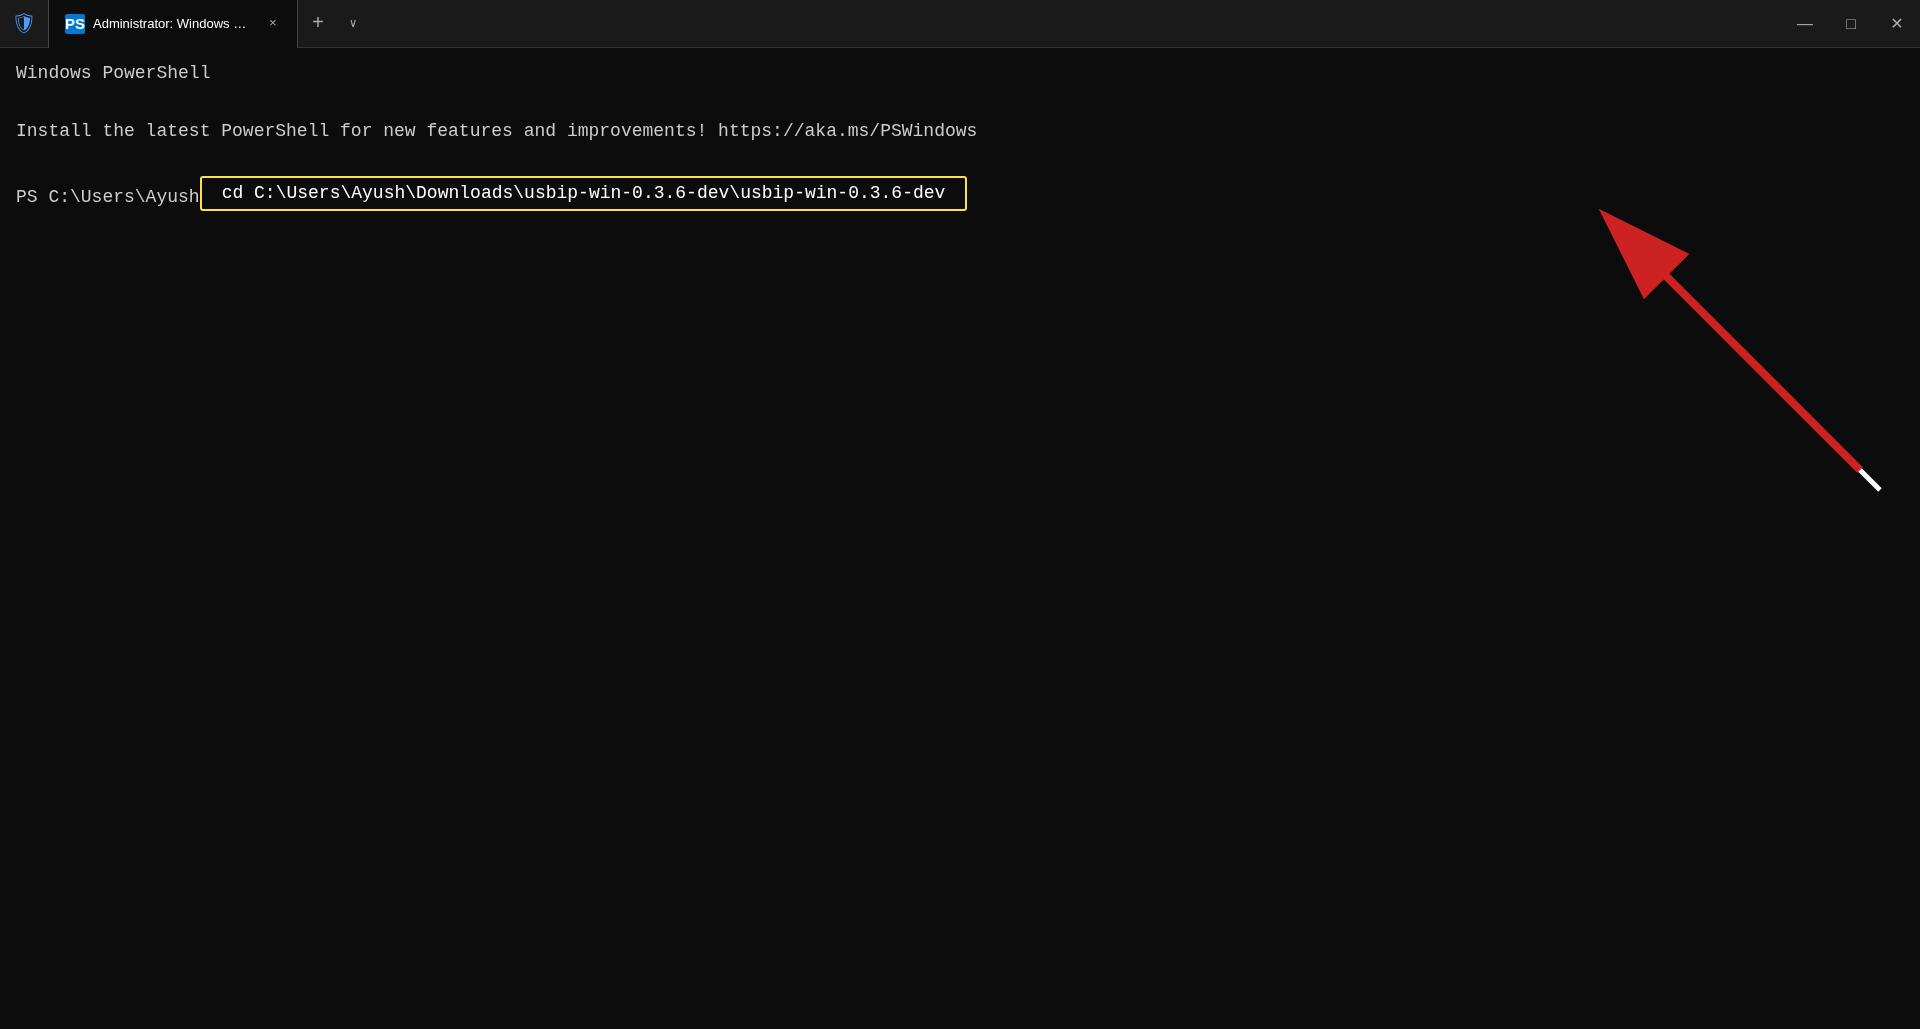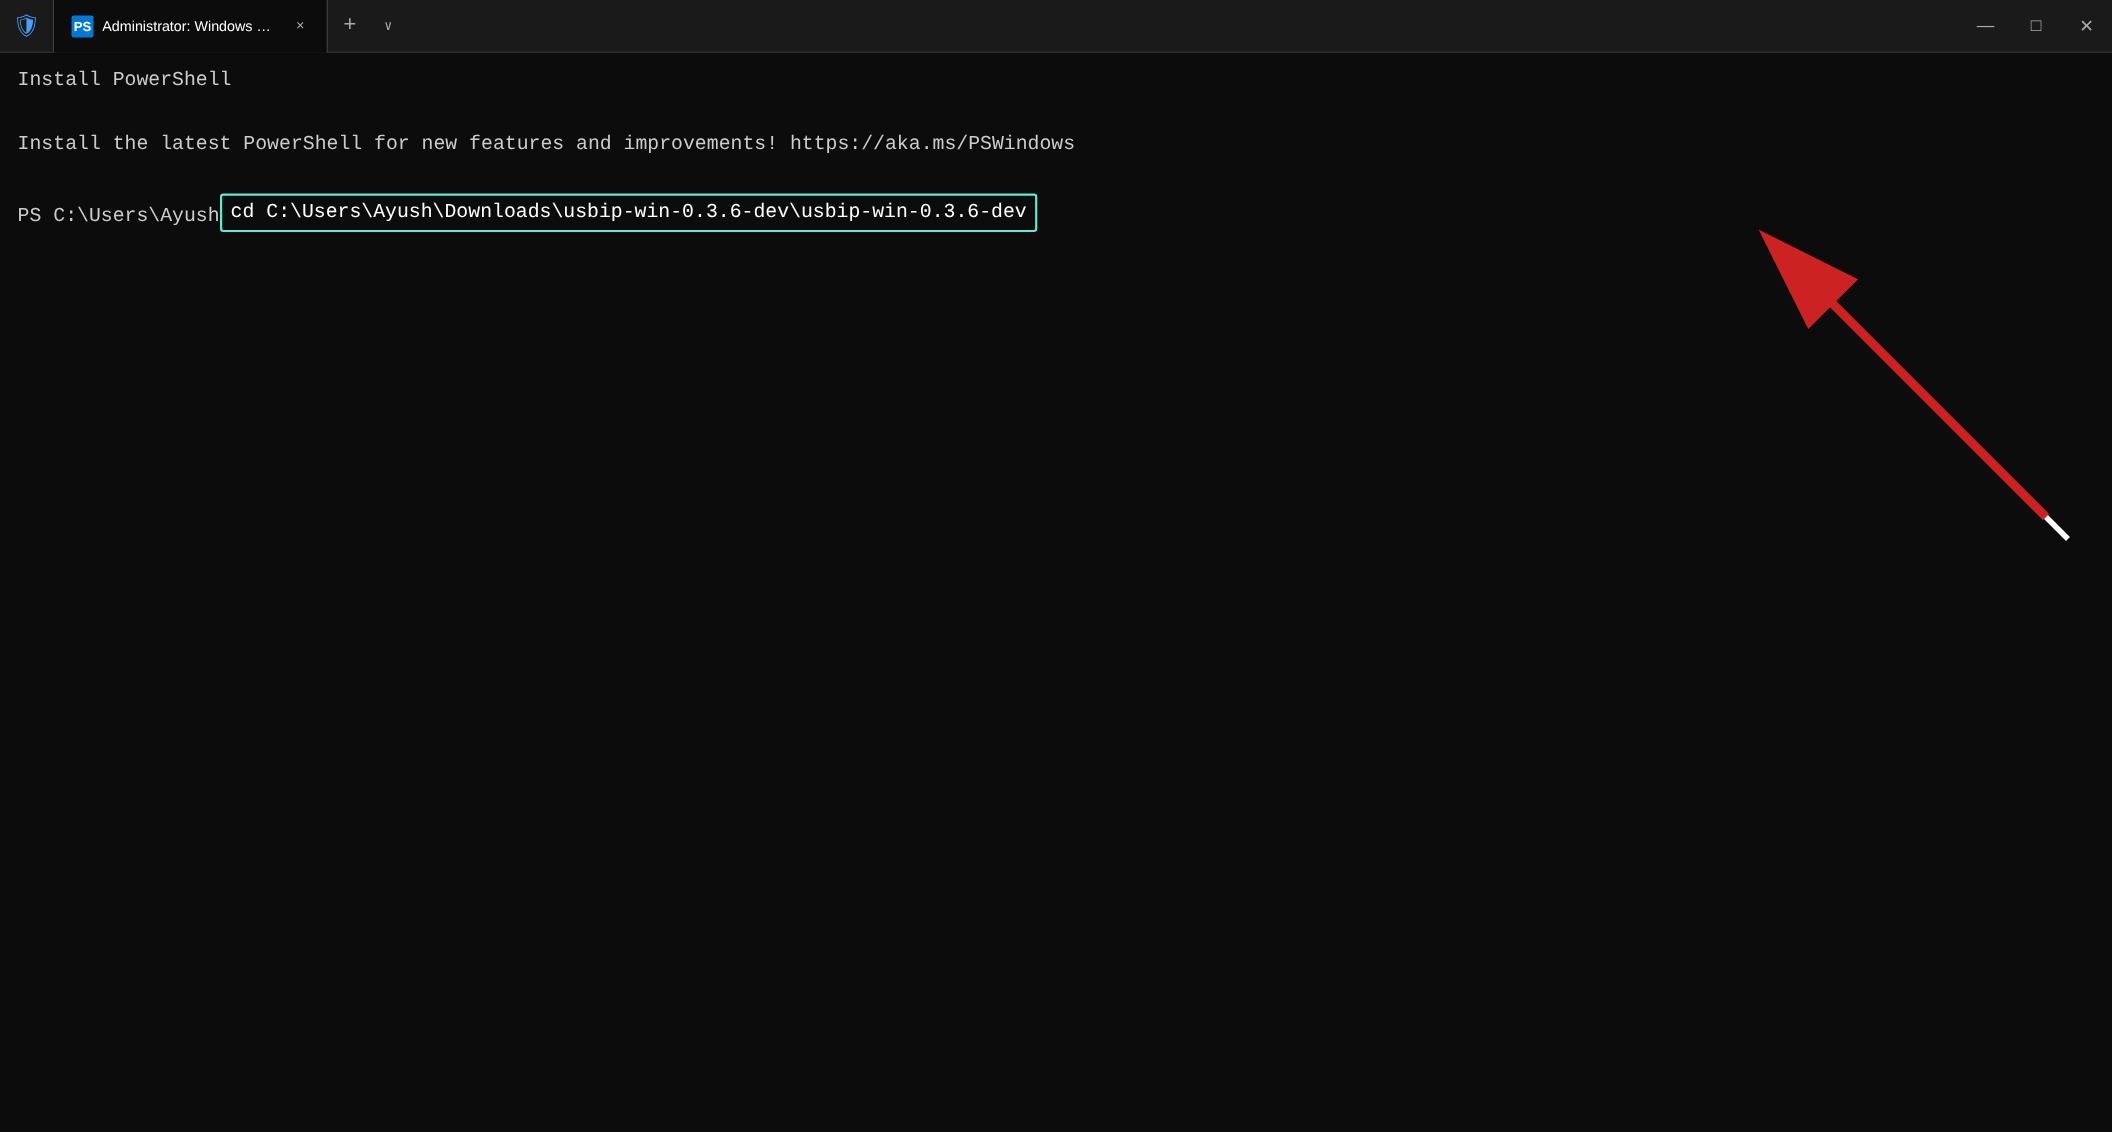--- a/index.html
+++ b/index.html
@@ -56,21 +56,21 @@
     }
 
     .tab-ps-icon {
       width: 20px;
       height: 20px;
       background: #0078d4;
       display: flex;
       align-items: center;
       justify-content: center;
       border-radius: 2px;
-      font-size: 12px;
+      font-size: 15px;
       font-weight: bold;
       color: white;
       font-family: 'Segoe UI', sans-serif;
     }
 
     .tab-title {
       color: #ffffff;
       font-size: 13px;
       font-family: 'Segoe UI', sans-serif;
       white-space: nowrap;
@@ -144,23 +144,23 @@
 
     .line {
       white-space: pre;
       display: block;
       margin-bottom: 2px;
     }
 
     .highlighted-command {
       display: inline-block;
       background: #0c0c0c;
-      border: 2px solid #5eead4;
+      border: 2px solid #fde047;
       border-radius: 3px;
-      padding: 2px 8px;
+      padding: 2px 20px;
       color: #ffffff;
       font-size: 18px;
       font-family: 'Courier New', Courier, monospace;
     }
 
     .command-line-wrapper {
       display: flex;
       align-items: flex-end;
       margin-bottom: 2px;
     }
@@ -212,21 +212,21 @@
     <div class="tab-dropdown">∨</div>
   </div>
   <div class="titlebar-controls">
     <button class="title-btn">—</button>
     <button class="title-btn">□</button>
     <button class="title-btn close">✕</button>
   </div>
 </div>
 
 <div class="terminal">
-  <span class="line">Install PowerShell</span>
+  <span class="line">Windows PowerShell</span>
   <span class="line">&nbsp;</span>
   <span class="line">Install the latest PowerShell for new features and improvements! https://aka.ms/PSWindows</span>
   <span class="line">&nbsp;</span>
 
   <div class="command-line-wrapper">
     <span class="prompt-text">PS C:\Users\Ayush</span>
       <span class="highlighted-command">cd C:\Users\Ayush\Downloads\usbip-win-0.3.6-dev\usbip-win-0.3.6-dev</span>
   </div>
 
 </div>

